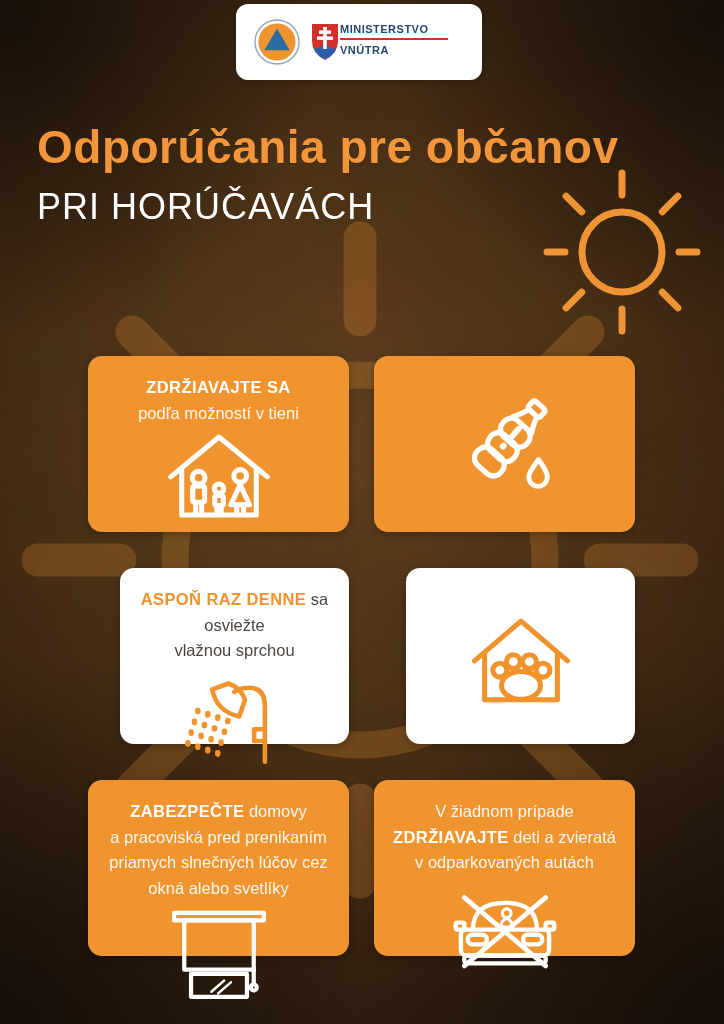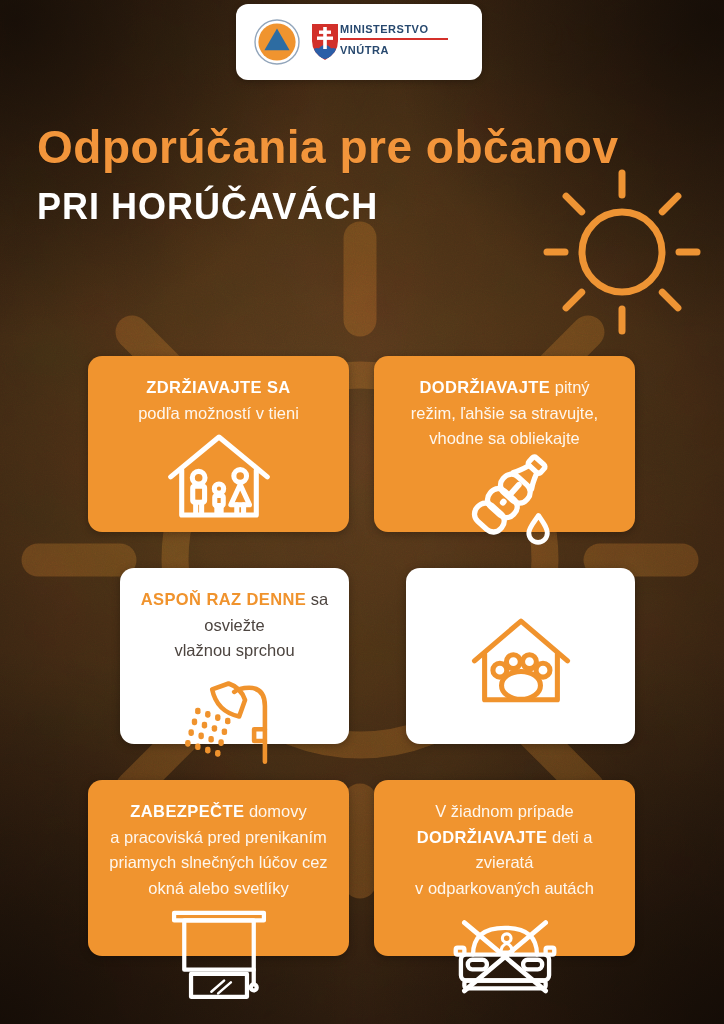--- a/index.html
+++ b/index.html
@@ -32,21 +32,21 @@
   .ministry-text { color:#27486E; font-weight:700; font-size:11px; letter-spacing:.5px; line-height:1.3; }
   .ministry-text .underline { height:2px; background:#D4302A; width:108px; margin:2px 0 3px 0; }
 
   .title-1 {
     position:absolute; left:37px; top:120px; width:660px;
     color:#F2953B; font-size:46px; font-weight:700; letter-spacing:.5px;
     text-shadow:0 1px 0 rgba(0,0,0,.15);
   }
   .title-2 {
     position:absolute; left:37px; top:186px; width:500px;
-    color:#FFFFFF; font-size:36px; font-weight:700; letter-spacing:1px;
+    color:#FFFFFF; font-size:36px; font-weight:400; letter-spacing:1px;
   }
   .sun { position:absolute; left:537px; top:167px; }
 
   
   .cards {
     position:absolute; left:88px; top:356px;
     display:grid; grid-template-columns:261px 261px; grid-auto-rows:176px;
     column-gap:25px; row-gap:36px;
   }
   .card {
@@ -167,23 +167,20 @@
         <line x1="67.5" y1="94" x2="67.5" y2="103"></line>
         <circle cx="90" cy="59" r="7.5"></circle>
         <path d="M90 69 L79 93 H101 Z"></path>
         <line x1="86" y1="93" x2="86" y2="103"></line>
         <line x1="94" y1="93" x2="94" y2="103"></line>
       </g>
     </svg>
         </div>
     </section>
       <section class="card orange">
-      <p class="card-text"><span class="b">DODRŽIAVAJTE</span><span class="r"> pitný
-režim, ľahšie sa stravujte,
-vhodne sa obliekajte</span></p>
       <div class="card-icon">
           <svg width="116" height="104" viewBox="0 0 130 118">
       <g stroke="#fff" fill="none" stroke-linecap="round" stroke-linejoin="round">
         <g transform="rotate(42 62 58)" stroke-width="6">
           <rect x="53" y="-6" width="18" height="12" rx="3"></rect>
           <path d="M56 6 Q52 18 48 24"></path>
           <path d="M68 6 Q72 18 76 24"></path>
           <rect x="44" y="24" width="36" height="24" rx="11"></rect>
           <rect x="44" y="46" width="36" height="24" rx="11"></rect>
           <rect x="44" y="68" width="36" height="24" rx="11"></rect>
@@ -259,21 +256,21 @@
         <g stroke-width="3">
           <line x1="56" y1="107" x2="71" y2="94"></line>
           <line x1="64" y1="109" x2="79" y2="96"></line>
         </g>
       </g>
     </svg>
         </div>
     </section>
       <section class="card orange">
       <p class="card-text"><span class="r">V žiadnom prípade
-</span><span class="b">DODRŽIAVAJTE</span><span class="r"> deti a zvieratá
+</span><span class="b">ZDRŽIAVAJTE</span><span class="r"> deti a zvieratá
 v odparkovaných autách</span></p>
       <div class="card-icon">
           <svg width="118" height="102" viewBox="0 0 130 118">
       <g stroke="#fff" stroke-width="5" fill="none" stroke-linecap="round" stroke-linejoin="round">
         <path d="M28 62 C28 40 42 31 65 31 C88 31 102 40 102 62"></path>
         <rect x="8" y="54" width="10" height="8" rx="2"></rect>
         <rect x="112" y="54" width="10" height="8" rx="2"></rect>
         <rect x="14" y="62" width="102" height="30" rx="6"></rect>
         <rect x="22" y="68" width="22" height="11" rx="5"></rect>
         <rect x="86" y="68" width="22" height="11" rx="5"></rect>

